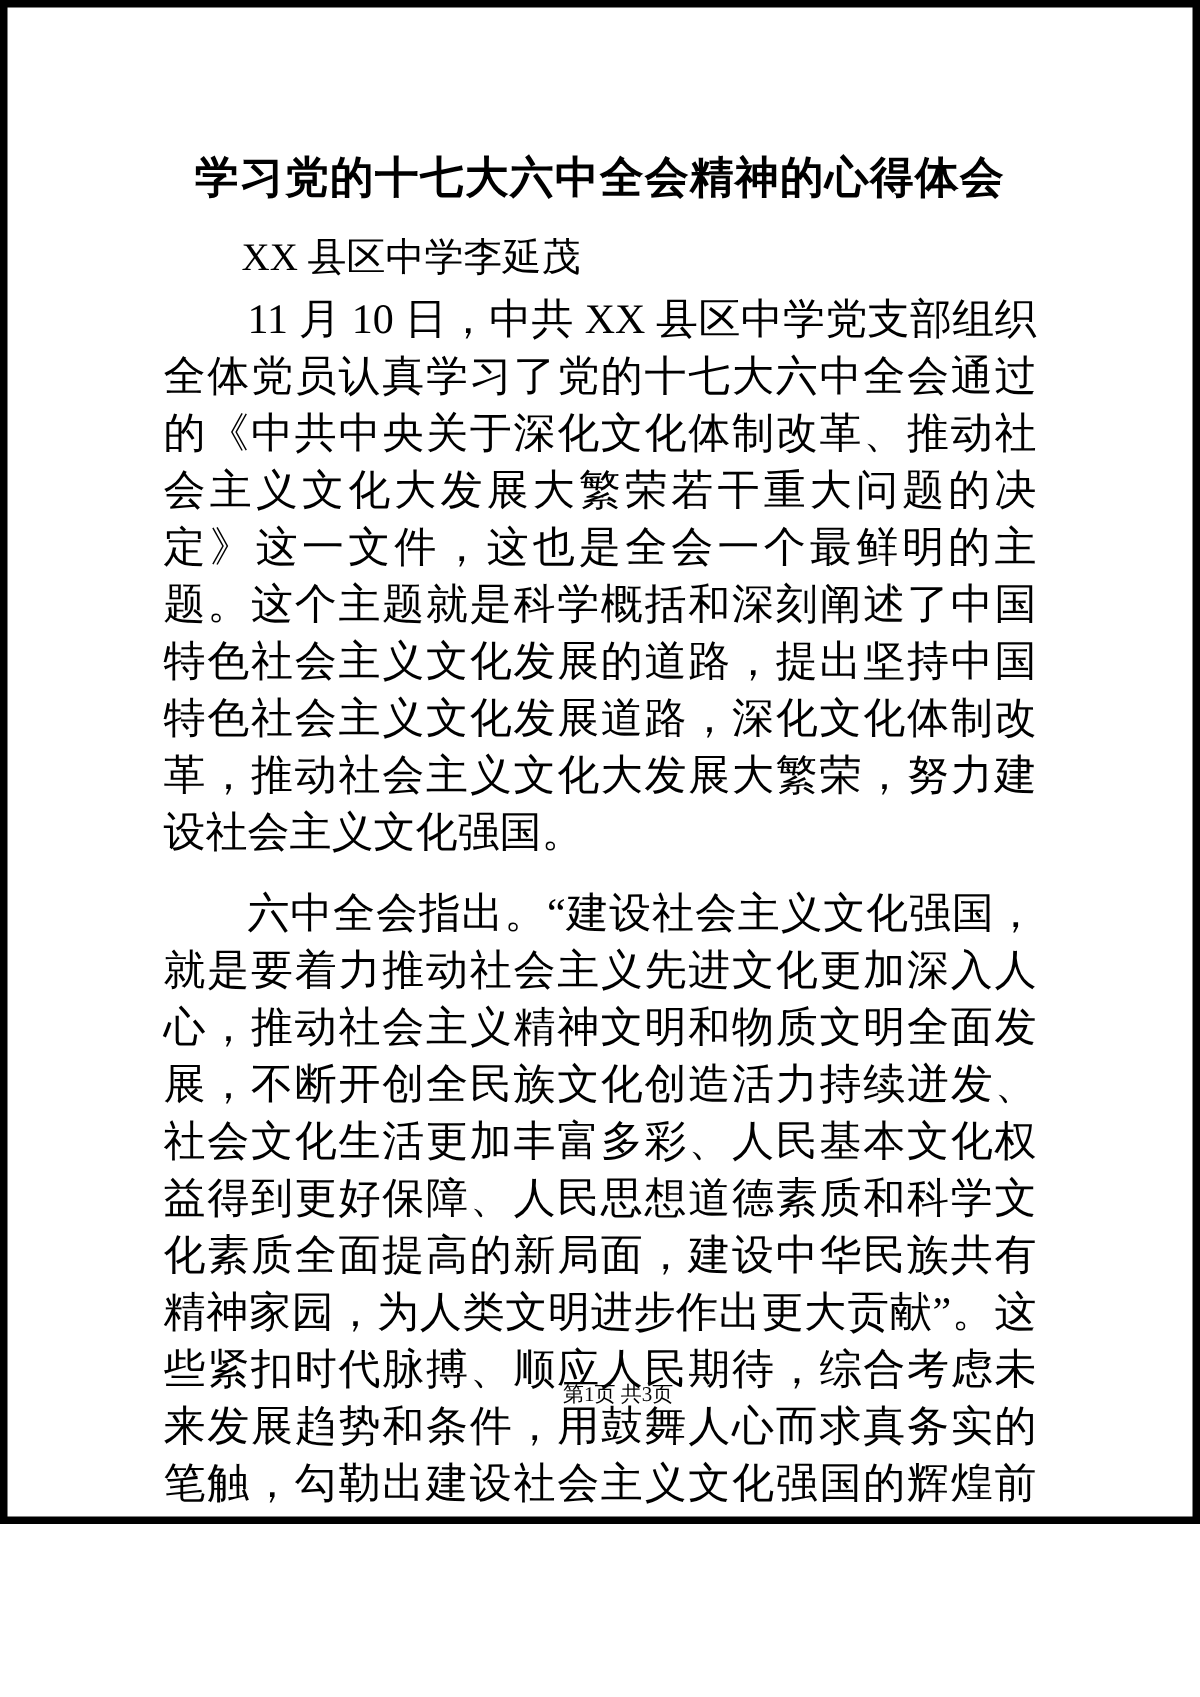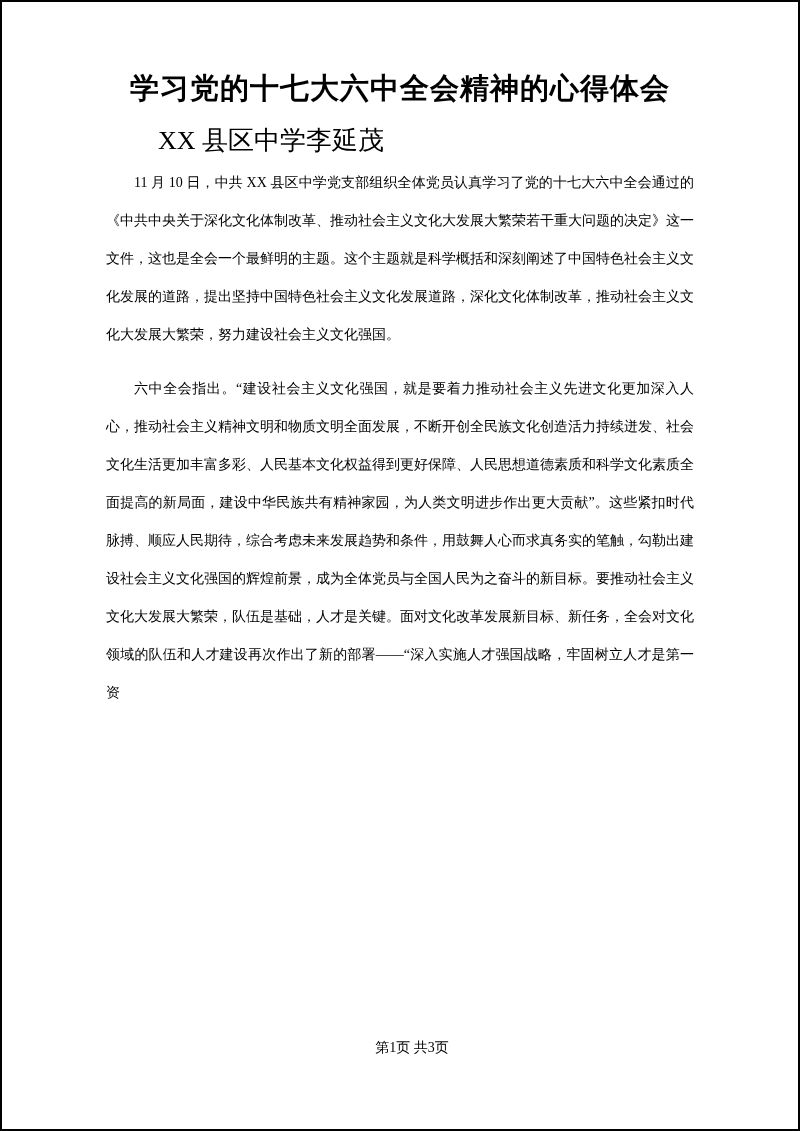--- a/index.html
+++ b/index.html
@@ -3,46 +3,46 @@
 <meta charset="utf-8">
 <style>
   html, body {
     margin: 0;
     padding: 0;
     background: #ffffff;
   }
   .page {
     position: relative;
     width: 800px;
-    height: 1131px;
+    height: 1016px;
     box-sizing: border-box;
     background: #ffffff;
-    border: 2px solid #000000;
-    padding: 68px 104px 0 104px;
+    border: 5px solid #000000;
+    padding: 96px 104px 0 104px;
     font-family: "Liberation Serif", "DejaVu Serif", serif;
     color: #000000;
     overflow: hidden;
   }
   .doc-title {
     margin: 0 0 16px 0;
     font-size: 29px;
     font-weight: bold;
     text-align: center;
     letter-spacing: 1px;
     line-height: 1.3;
   }
   .byline {
     margin: 0 0 6px 0;
     font-size: 26px;
     line-height: 34px;
     text-indent: 2em;
   }
   .para {
     margin: 0 0 16px 0;
-    font-size: 14px;
+    font-size: 28px;
     line-height: 38px;
     text-align: justify;
     text-indent: 2em;
     word-break: break-all;
   }
   .page-footer {
     position: absolute;
     left: 12px;
     bottom: 72px;
     width: 100%;

